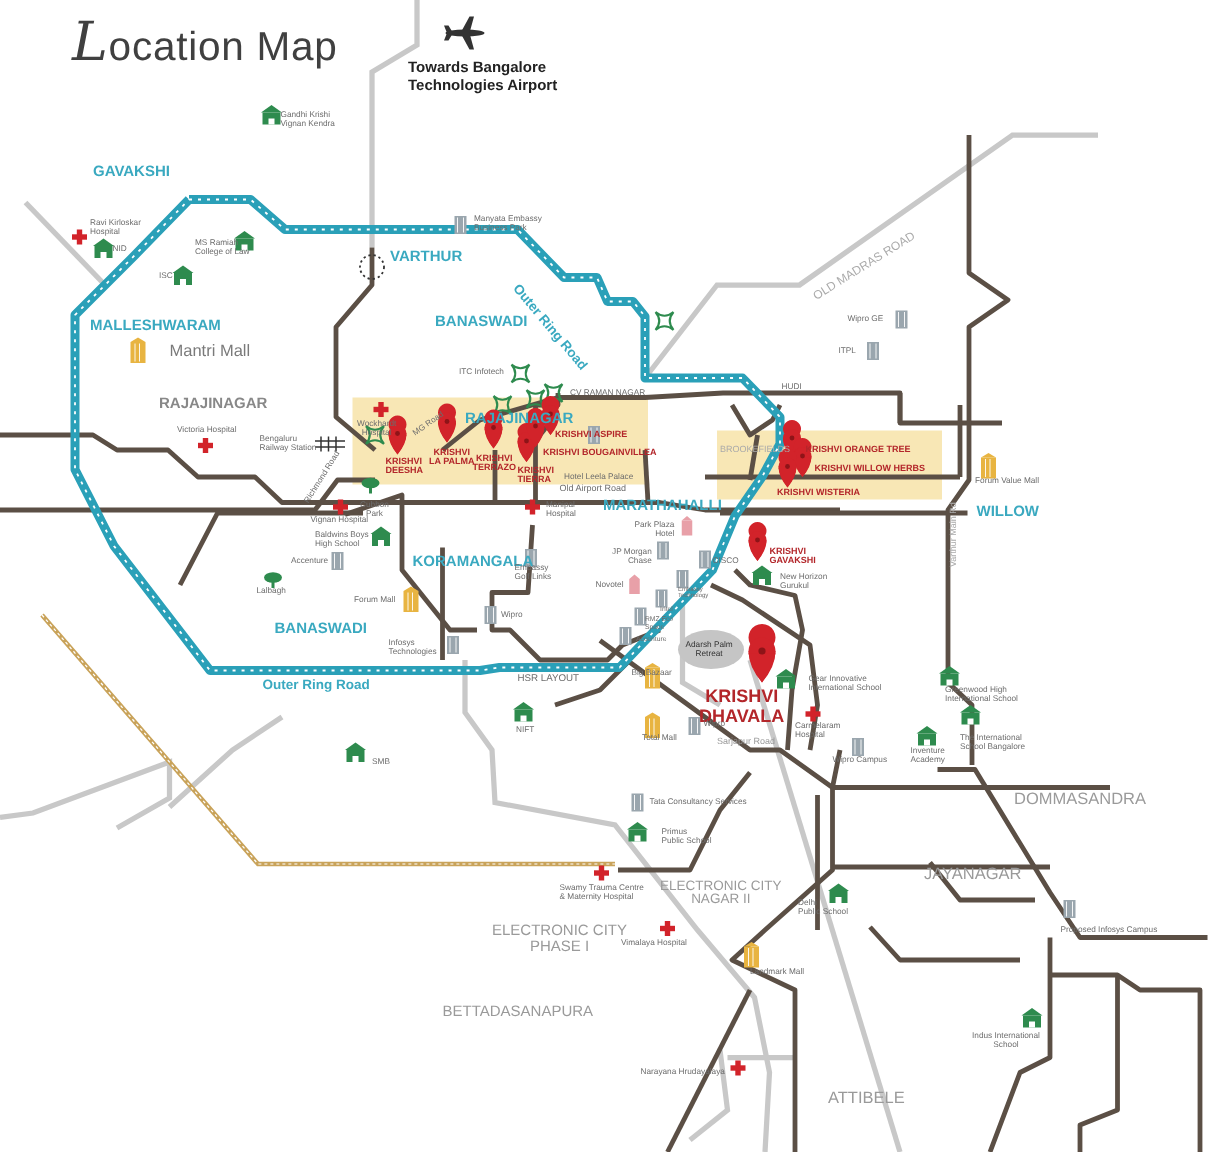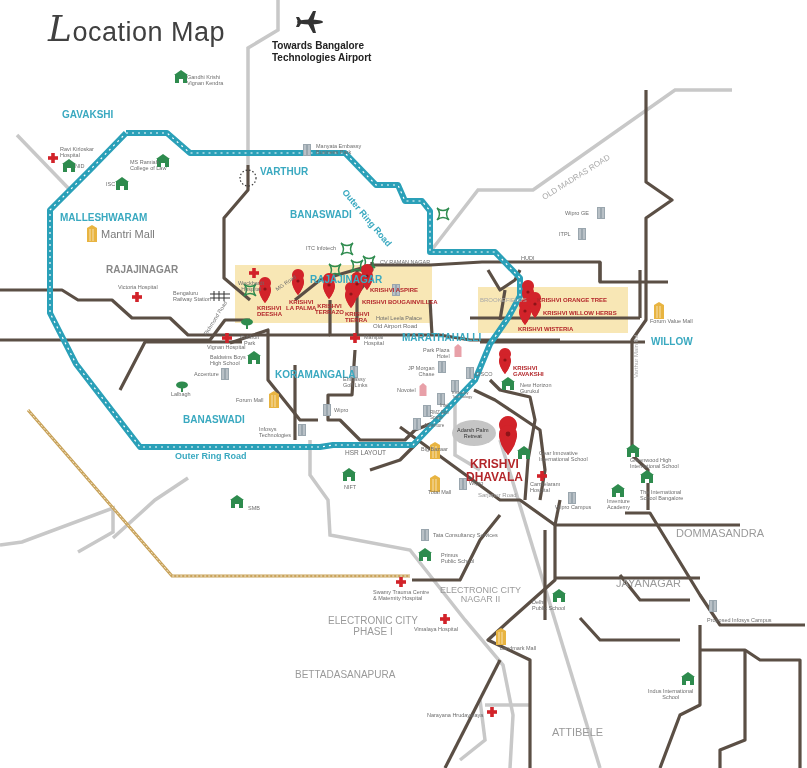--- a/index.html
+++ b/index.html
@@ -5,21 +5,21 @@
   html, body { margin: 0; padding: 0; background: #ffffff; }
   body { width: 807px; height: 768px; overflow: hidden; position: relative; font-family: "Liberation Sans", sans-serif; }
   #map { position: absolute; left: 0; top: 0; width: 807px; height: 768px; }
   .title { position: absolute; left: 48px; top: 8px; font-family: "Liberation Sans", sans-serif; font-size: 27px; color: #404040; letter-spacing: 0.5px; }
   .title .L { font-family: "DejaVu Serif", serif; font-style: italic; font-size: 36px; }
   .airport { position: absolute; left: 272px; top: 40px; font-size: 10px; font-weight: bold; color: #222; line-height: 12px; }
   .lbl { position: absolute; white-space: nowrap; line-height: 1.05; }
   .area { color: #3aa9c0; font-weight: bold; font-size: 10px; }
   .area-grey { color: #9a9a9a; font-size: 11px; }
   .poi { color: #6d6d6d; font-size: 5.5px; }
-  .poi-big { color: #7a7a7a; font-size: 11px; }
+  .poi-big { color: #7a7a7a; font-size: 11px; margin-left: 12px; }
   .proj { color: #b3262a; font-weight: bold; font-size: 6px; }
   .proj-big { color: #b3262a; font-weight: bold; font-size: 12px; text-align: center; }
   .road { color: #aaaaaa; font-size: 7px; }
   .ring { color: #3aa9c0; font-weight: bold; font-size: 9px; }
 </style>
 </head>
 <body>
 
 <svg id="map" viewBox="0 0 807 768">
   <defs>

